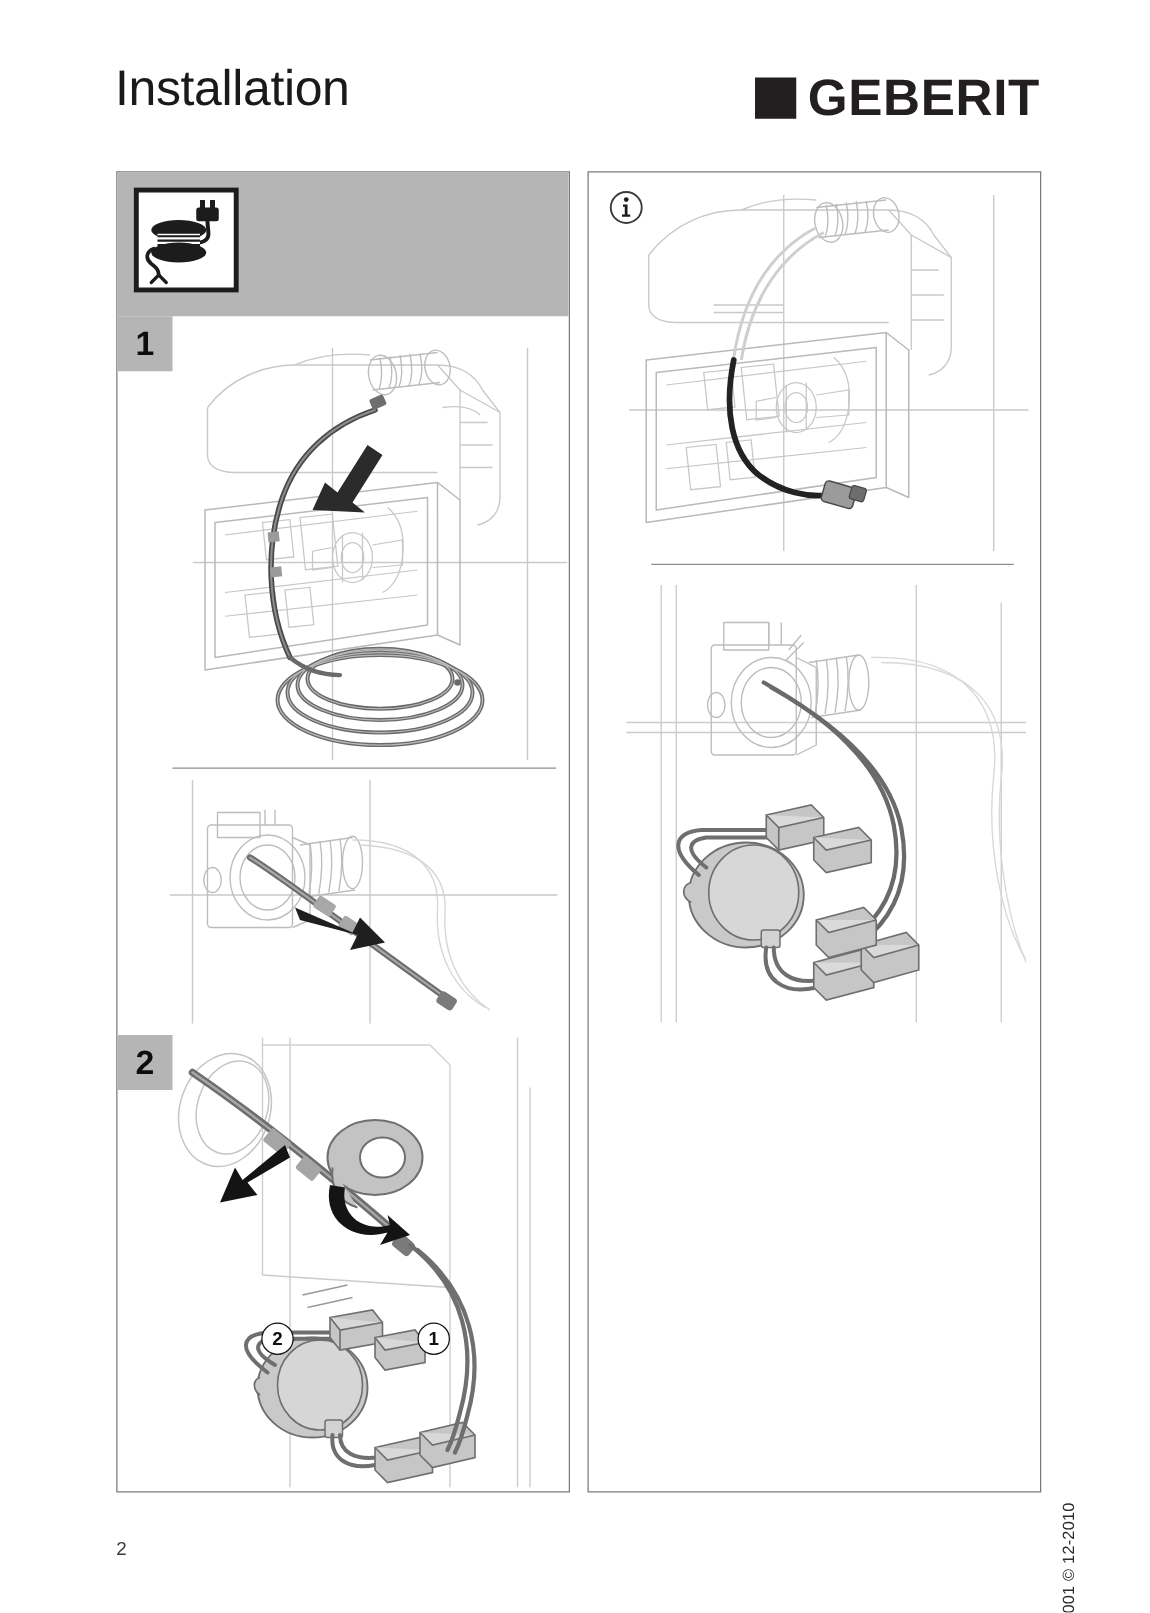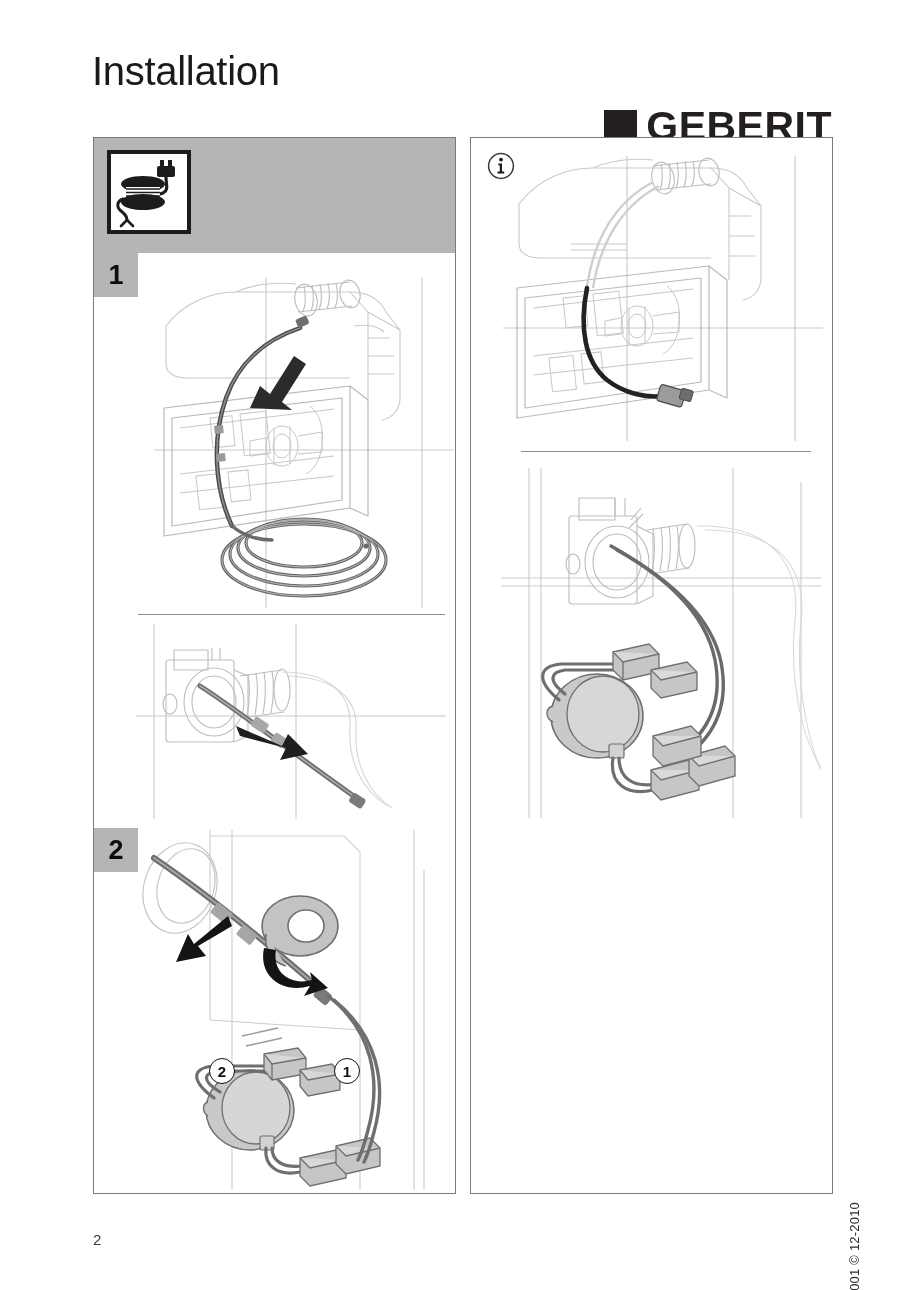--- a/index.html
+++ b/index.html
@@ -29,21 +29,20 @@
     color: #1a1a1a;
     letter-spacing: -0.3px;
     white-space: nowrap;
   }
   .brand-logo {
     position: absolute;
     right: 88px; top: 58px;
     display: flex;
     align-items: center;
     gap: 9px;
-    margin-top: 48px;
   }
   .brand-mark {
     width: 33px; height: 33px;
     background: #231f20;
   }
   .brand-text {
     font-size: 41px;
     font-weight: bold;
     color: #231f20;
     letter-spacing: 0.5px;

